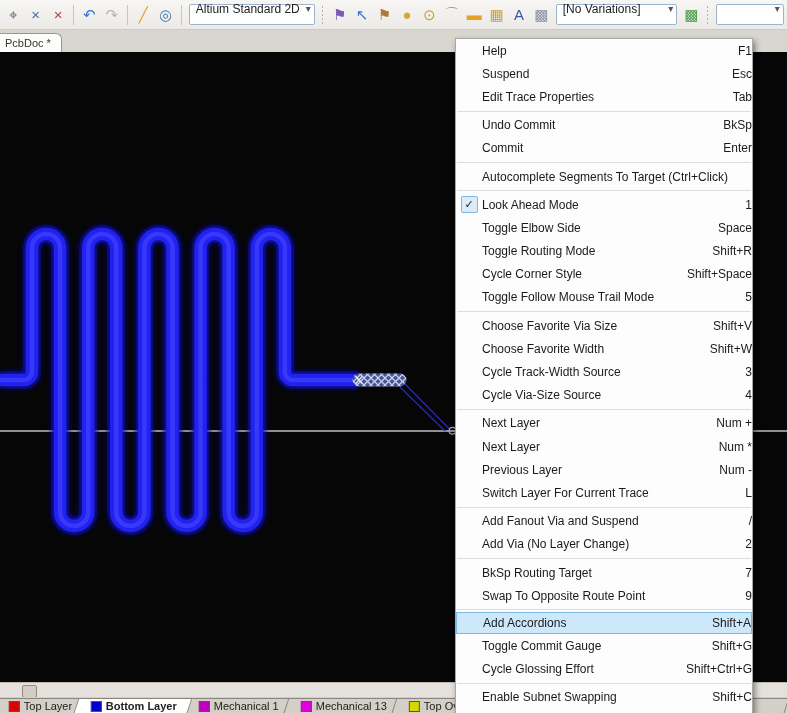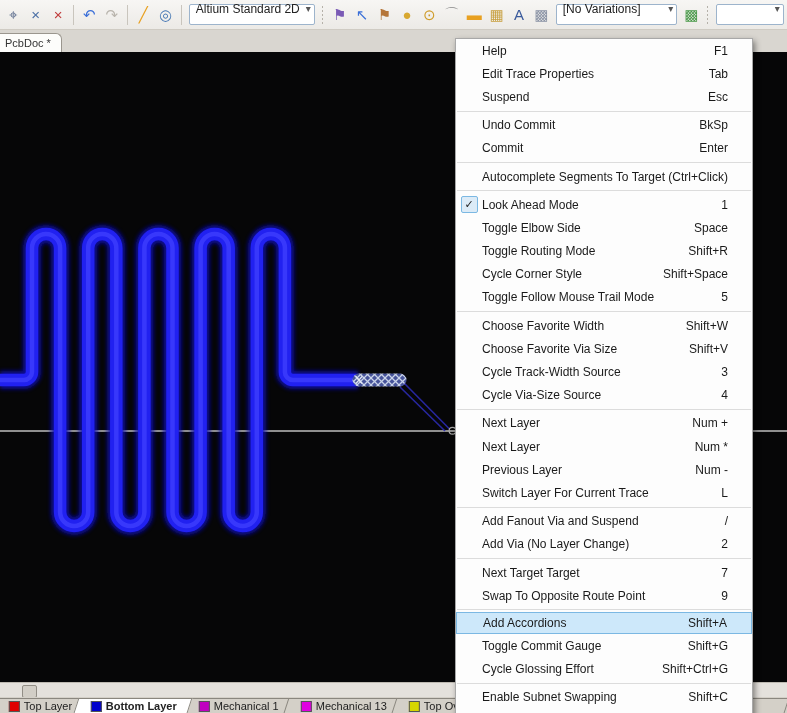--- a/index.html
+++ b/index.html
@@ -46,21 +46,21 @@
   .ltab .inner{display:flex;align-items:center;gap:4px;transform:skewX(18deg);white-space:nowrap;}
   .swatch{display:inline-block;width:9px;height:9px;border:1px solid #555;}
 
   
   .menu{position:absolute;left:455px;top:38px;width:298px;height:700px;background:#fdfdfd;
     border:1px solid #a8a8a8;box-shadow:2px 3px 6px rgba(0,0,0,.45);z-index:10;
     box-sizing:border-box;font-size:12px;color:#1a1a1a;}
   .m-item{display:flex;align-items:center;height:23.2px;cursor:default;}
   .m-gutter{width:26px;flex:0 0 26px;display:flex;align-items:center;justify-content:center;}
   .m-label{flex:1;white-space:nowrap;}
-  .m-short{padding-right:24px;white-space:nowrap;}
+  .m-short{padding-right:0;white-space:nowrap;}
   .m-item.hl{background:#cde8fa;border:1px solid #7bb8e3;height:22px;box-sizing:border-box;}
   .m-check{width:15px;height:15px;background:#dcebf7;border:1px solid #7bb8e3;border-radius:2px;
     font-size:11px;line-height:14px;text-align:center;color:#222;}
   .m-sep{height:5px;display:flex;align-items:center;padding:0 1px;}
   .m-sep i{display:block;width:100%;height:1px;background:#dcdcdc;}
 </style>
 </head>
 <body>
 
 <div class="app">
@@ -203,28 +203,28 @@
     </div>
 
   <div class="menu" id="menu">
       <div class="m-item">
         <span class="m-gutter"></span>
         <span class="m-label">Help</span>
         <span class="m-short">F1</span>
       </div>
       <div class="m-item">
         <span class="m-gutter"></span>
+        <span class="m-label">Suspend</span>
+        <span class="m-short">Esc</span>
+      </div>
+      <div class="m-item">
+        <span class="m-gutter"></span>
         <span class="m-label">Edit Trace Properties</span>
         <span class="m-short">Tab</span>
       </div>
-      <div class="m-item">
-        <span class="m-gutter"></span>
-        <span class="m-label">Suspend</span>
-        <span class="m-short">Esc</span>
-      </div>
       <div class="m-sep">
         <i></i>
       </div>
       <div class="m-item">
         <span class="m-gutter"></span>
         <span class="m-label">Undo Commit</span>
         <span class="m-short">BkSp</span>
       </div>
       <div class="m-item">
         <span class="m-gutter"></span>
@@ -267,30 +267,30 @@
       <div class="m-item">
         <span class="m-gutter"></span>
         <span class="m-label">Toggle Follow Mouse Trail Mode</span>
         <span class="m-short">5</span>
       </div>
       <div class="m-sep">
         <i></i>
       </div>
       <div class="m-item">
         <span class="m-gutter"></span>
+        <span class="m-label">Choose Favorite Via Size</span>
+        <span class="m-short">Shift+V</span>
+      </div>
+      <div class="m-item">
+        <span class="m-gutter"></span>
         <span class="m-label">Choose Favorite Width</span>
         <span class="m-short">Shift+W</span>
       </div>
       <div class="m-item">
         <span class="m-gutter"></span>
-        <span class="m-label">Choose Favorite Via Size</span>
-        <span class="m-short">Shift+V</span>
-      </div>
-      <div class="m-item">
-        <span class="m-gutter"></span>
         <span class="m-label">Cycle Track-Width Source</span>
         <span class="m-short">3</span>
       </div>
       <div class="m-item">
         <span class="m-gutter"></span>
         <span class="m-label">Cycle Via-Size Source</span>
         <span class="m-short">4</span>
       </div>
       <div class="m-sep">
         <i></i>
@@ -326,21 +326,21 @@
       <div class="m-item">
         <span class="m-gutter"></span>
         <span class="m-label">Add Via (No Layer Change)</span>
         <span class="m-short">2</span>
       </div>
       <div class="m-sep">
         <i></i>
       </div>
       <div class="m-item">
         <span class="m-gutter"></span>
-        <span class="m-label">Next Target Target</span>
+        <span class="m-label">BkSp Routing Target</span>
         <span class="m-short">7</span>
       </div>
       <div class="m-item">
         <span class="m-gutter"></span>
         <span class="m-label">Swap To Opposite Route Point</span>
         <span class="m-short">9</span>
       </div>
       <div class="m-sep">
         <i></i>
       </div>

